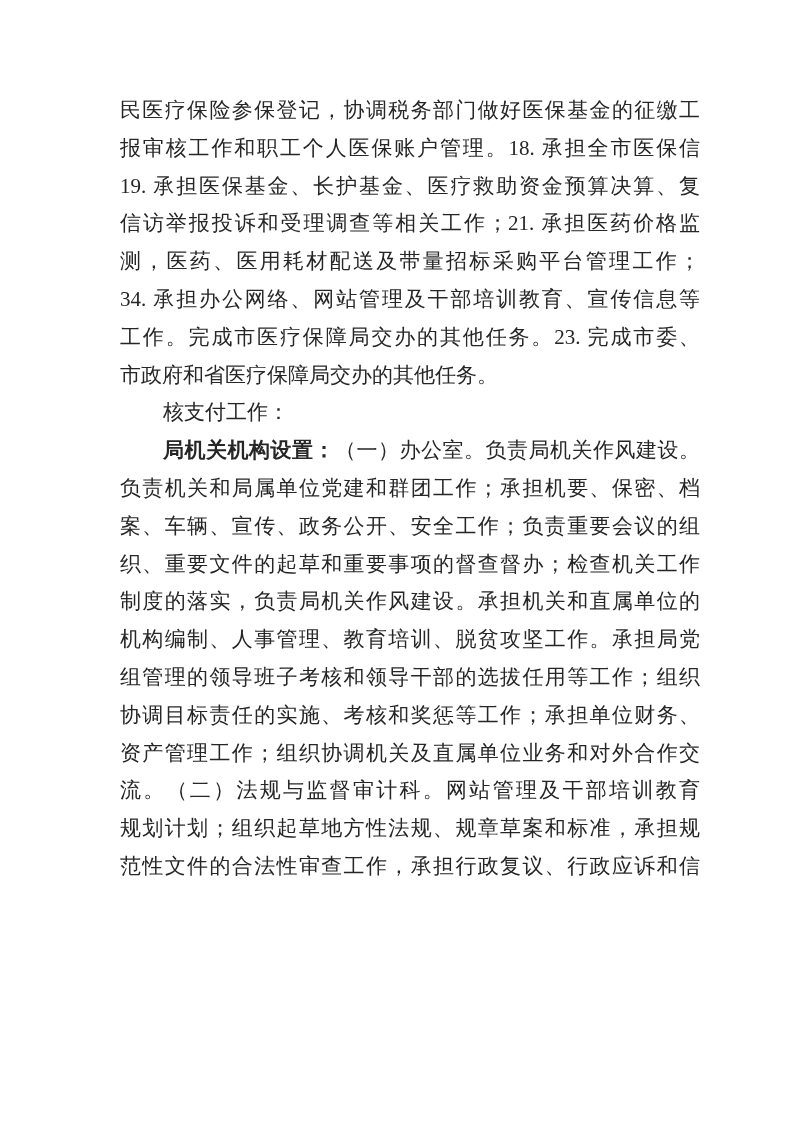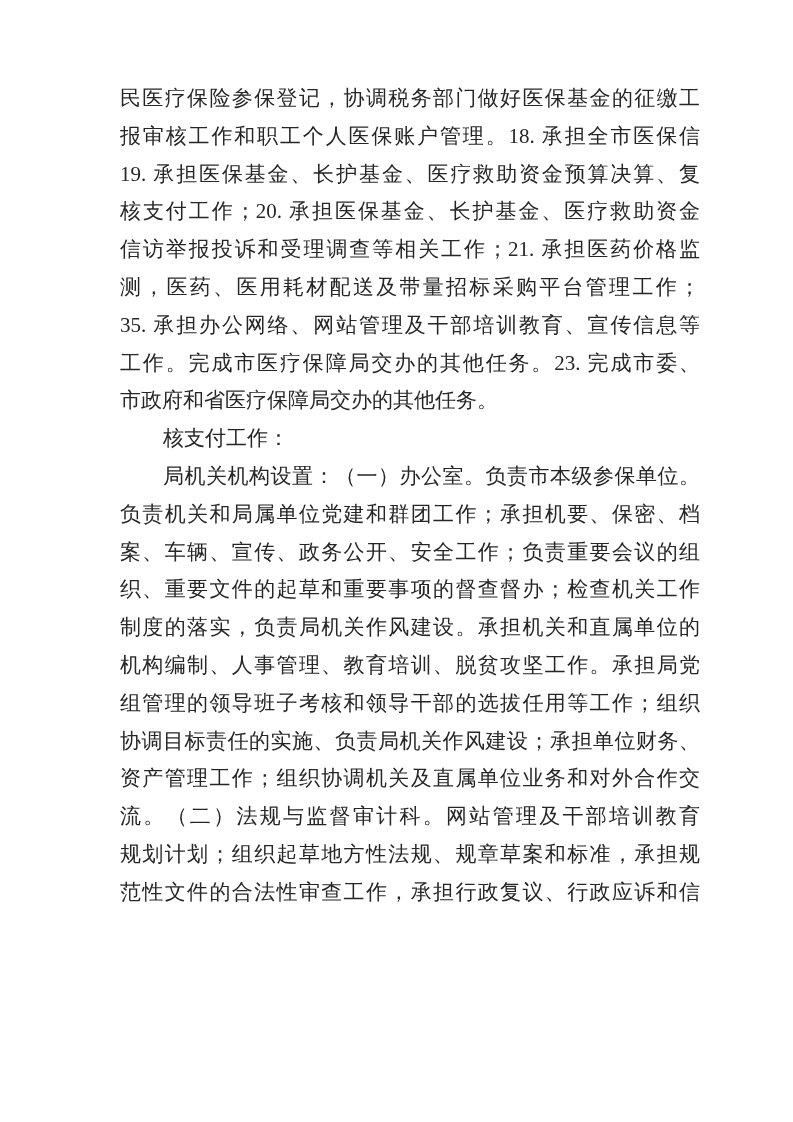--- a/index.html
+++ b/index.html
@@ -10,65 +10,64 @@
   .page {
     position: relative;
     width: 793px;
     height: 1122px;
     background: #ffffff;
     overflow: hidden;
   }
   .text-body {
     position: absolute;
     left: 120px;
-    top: 80px;
+    top: 92px;
     width: 580px;
   }
   .line {
     font-family: "Liberation Serif", "DejaVu Serif", serif;
     font-size: 21px;
     line-height: 37.8px;
     color: #262626;
     white-space: nowrap;
     overflow: visible;
   }
   .line.justify {
     white-space: normal;
     text-align: justify;
     text-align-last: justify;
     text-justify: inter-ideograph;
   }
   .line.indent {
     padding-left: 43px;
   }
   .line b {
-    font-weight: 400;
+    font-weight: 700;
   }
 </style>
 </head>
 <body>
 
 <div class="page">
   <div class="text-body">
       <div class="line justify"><span>民医疗保险参保登记，协调税务部门做好医保基金的征缴工</span></div>
       <div class="line justify"><span>报审核工作和职工个人医保账户管理。18. 承担全市医保信</span></div>
       <div class="line justify"><span>19. 承担医保基金、长护基金、医疗救助资金预算决算、复</span></div>
-      <div class="line justify"><span>核支付工作；20. 承担医保基金、长护基金、医疗救助资金</span></div>
       <div class="line justify"><span>信访举报投诉和受理调查等相关工作；21. 承担医药价格监</span></div>
       <div class="line justify"><span>测，医药、医用耗材配送及带量招标采购平台管理工作；</span></div>
-      <div class="line justify"><span>35. 承担办公网络、网站管理及干部培训教育、宣传信息等</span></div>
+      <div class="line justify"><span>34. 承担办公网络、网站管理及干部培训教育、宣传信息等</span></div>
       <div class="line justify"><span>工作。完成市医疗保障局交办的其他任务。23. 完成市委、</span></div>
       <div class="line"><span>市政府和省医疗保障局交办的其他任务。</span></div>
       <div class="line indent"><span>核支付工作：</span></div>
-      <div class="line indent justify"><b>局机关机构设置：</b><span>（一）办公室。负责市本级参保单位。</span></div>
+      <div class="line indent justify"><b>局机关机构设置：</b><span>（一）办公室。负责局机关作风建设。</span></div>
       <div class="line justify"><span>负责机关和局属单位党建和群团工作；承担机要、保密、档</span></div>
       <div class="line justify"><span>案、车辆、宣传、政务公开、安全工作；负责重要会议的组</span></div>
       <div class="line justify"><span>织、重要文件的起草和重要事项的督查督办；检查机关工作</span></div>
       <div class="line justify"><span>制度的落实，负责局机关作风建设。承担机关和直属单位的</span></div>
       <div class="line justify"><span>机构编制、人事管理、教育培训、脱贫攻坚工作。承担局党</span></div>
       <div class="line justify"><span>组管理的领导班子考核和领导干部的选拔任用等工作；组织</span></div>
-      <div class="line justify"><span>协调目标责任的实施、负责局机关作风建设；承担单位财务、</span></div>
+      <div class="line justify"><span>协调目标责任的实施、考核和奖惩等工作；承担单位财务、</span></div>
       <div class="line justify"><span>资产管理工作；组织协调机关及直属单位业务和对外合作交</span></div>
       <div class="line justify"><span>流。（二）法规与监督审计科。网站管理及干部培训教育</span></div>
       <div class="line justify"><span>规划计划；组织起草地方性法规、规章草案和标准，承担规</span></div>
       <div class="line justify"><span>范性文件的合法性审查工作，承担行政复议、行政应诉和信</span></div>
     </div>
 </div>
 
 </body></html>

